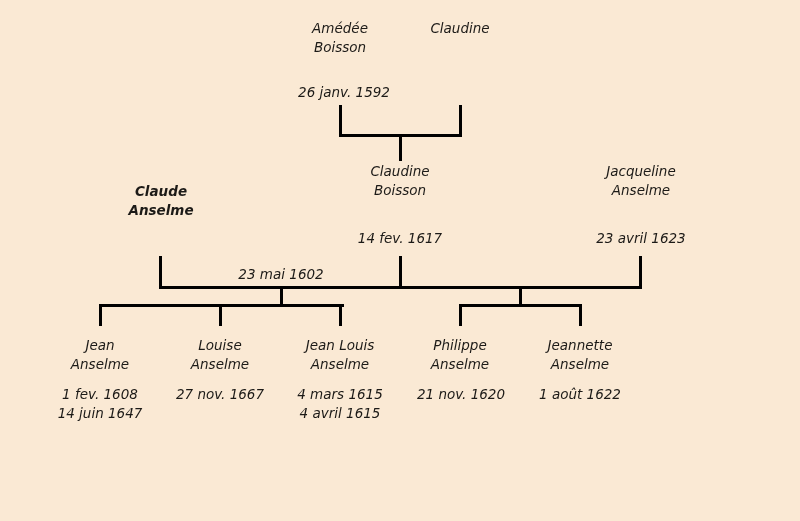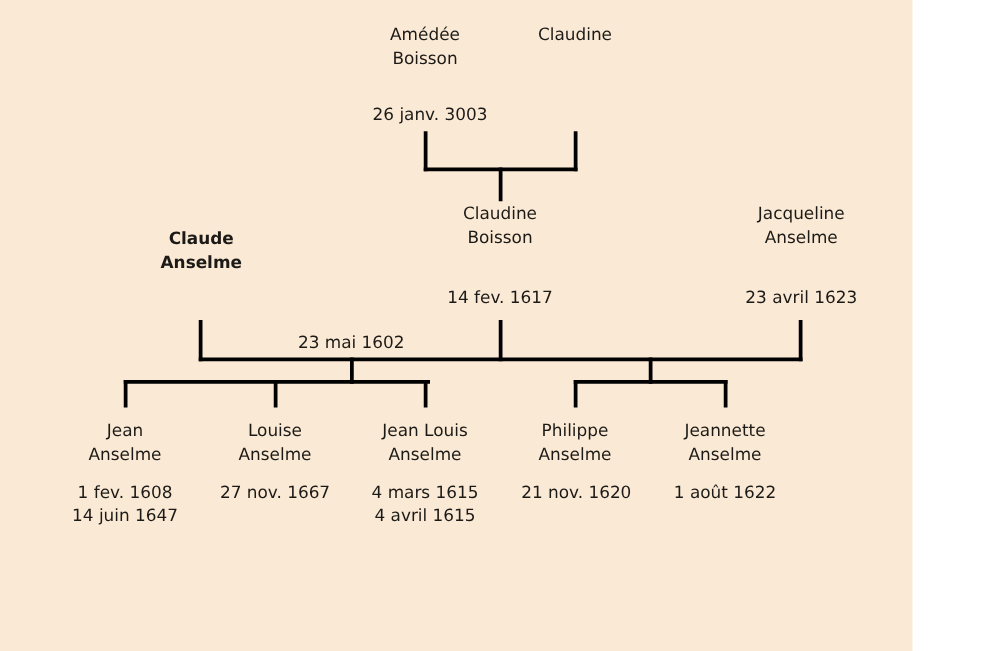--- a/index.html
+++ b/index.html
@@ -1,23 +1,24 @@
 <!DOCTYPE html>
 <html><head>
 <meta charset="utf-8">
 <style>
   html, body { margin: 0; padding: 0; }
   .canvas {
     position: relative;
-    width: 730px;
+    width: 800px;
     height: 521px;
     background: var(--bg, #FAE9D4);
     font-family: "DejaVu Sans", "Liberation Sans", sans-serif;
     color: var(--fg, #1C1A17);
     overflow: hidden;
+    font-style: italic;
   }
   .label {
     position: absolute;
     transform: translateX(-50%);
     text-align: center;
     white-space: nowrap;
     font-size: 13.5px;
     line-height: 19px;
   }
   .label .nline { display: block; }
@@ -34,21 +35,21 @@
 
 <div class="canvas" style="--bg: #FAE9D4; --fg: #1C1A17; --line: #000000;">
 
   <div class="label" style="left:340px; top:19px;">
     <span class="nline">Amédée</span>
     <span class="nline">Boisson</span>
   </div>
   <div class="label" style="left:460px; top:19px;">
     <span class="nline">Claudine</span>
   </div>
-  <div class="label" style="left:344px; top:83px;">26 janv. 3003</div>
+  <div class="label" style="left:344px; top:83px;">26 janv. 1592</div>
 
   <div class="vline" style="left:339px; top:105px; height:32px;"></div>
   <div class="vline" style="left:459px; top:105px; height:32px;"></div>
   <div class="hline" style="left:339px; top:134px; width:123px;"></div>
   <div class="vline" style="left:399px; top:134px; height:27px;"></div>
 
   <div class="label bold" style="left:161px; top:162px;margin-top:20px;">
     <span class="nline">Claude</span>
     <span class="nline">Anselme</span>
   </div>

